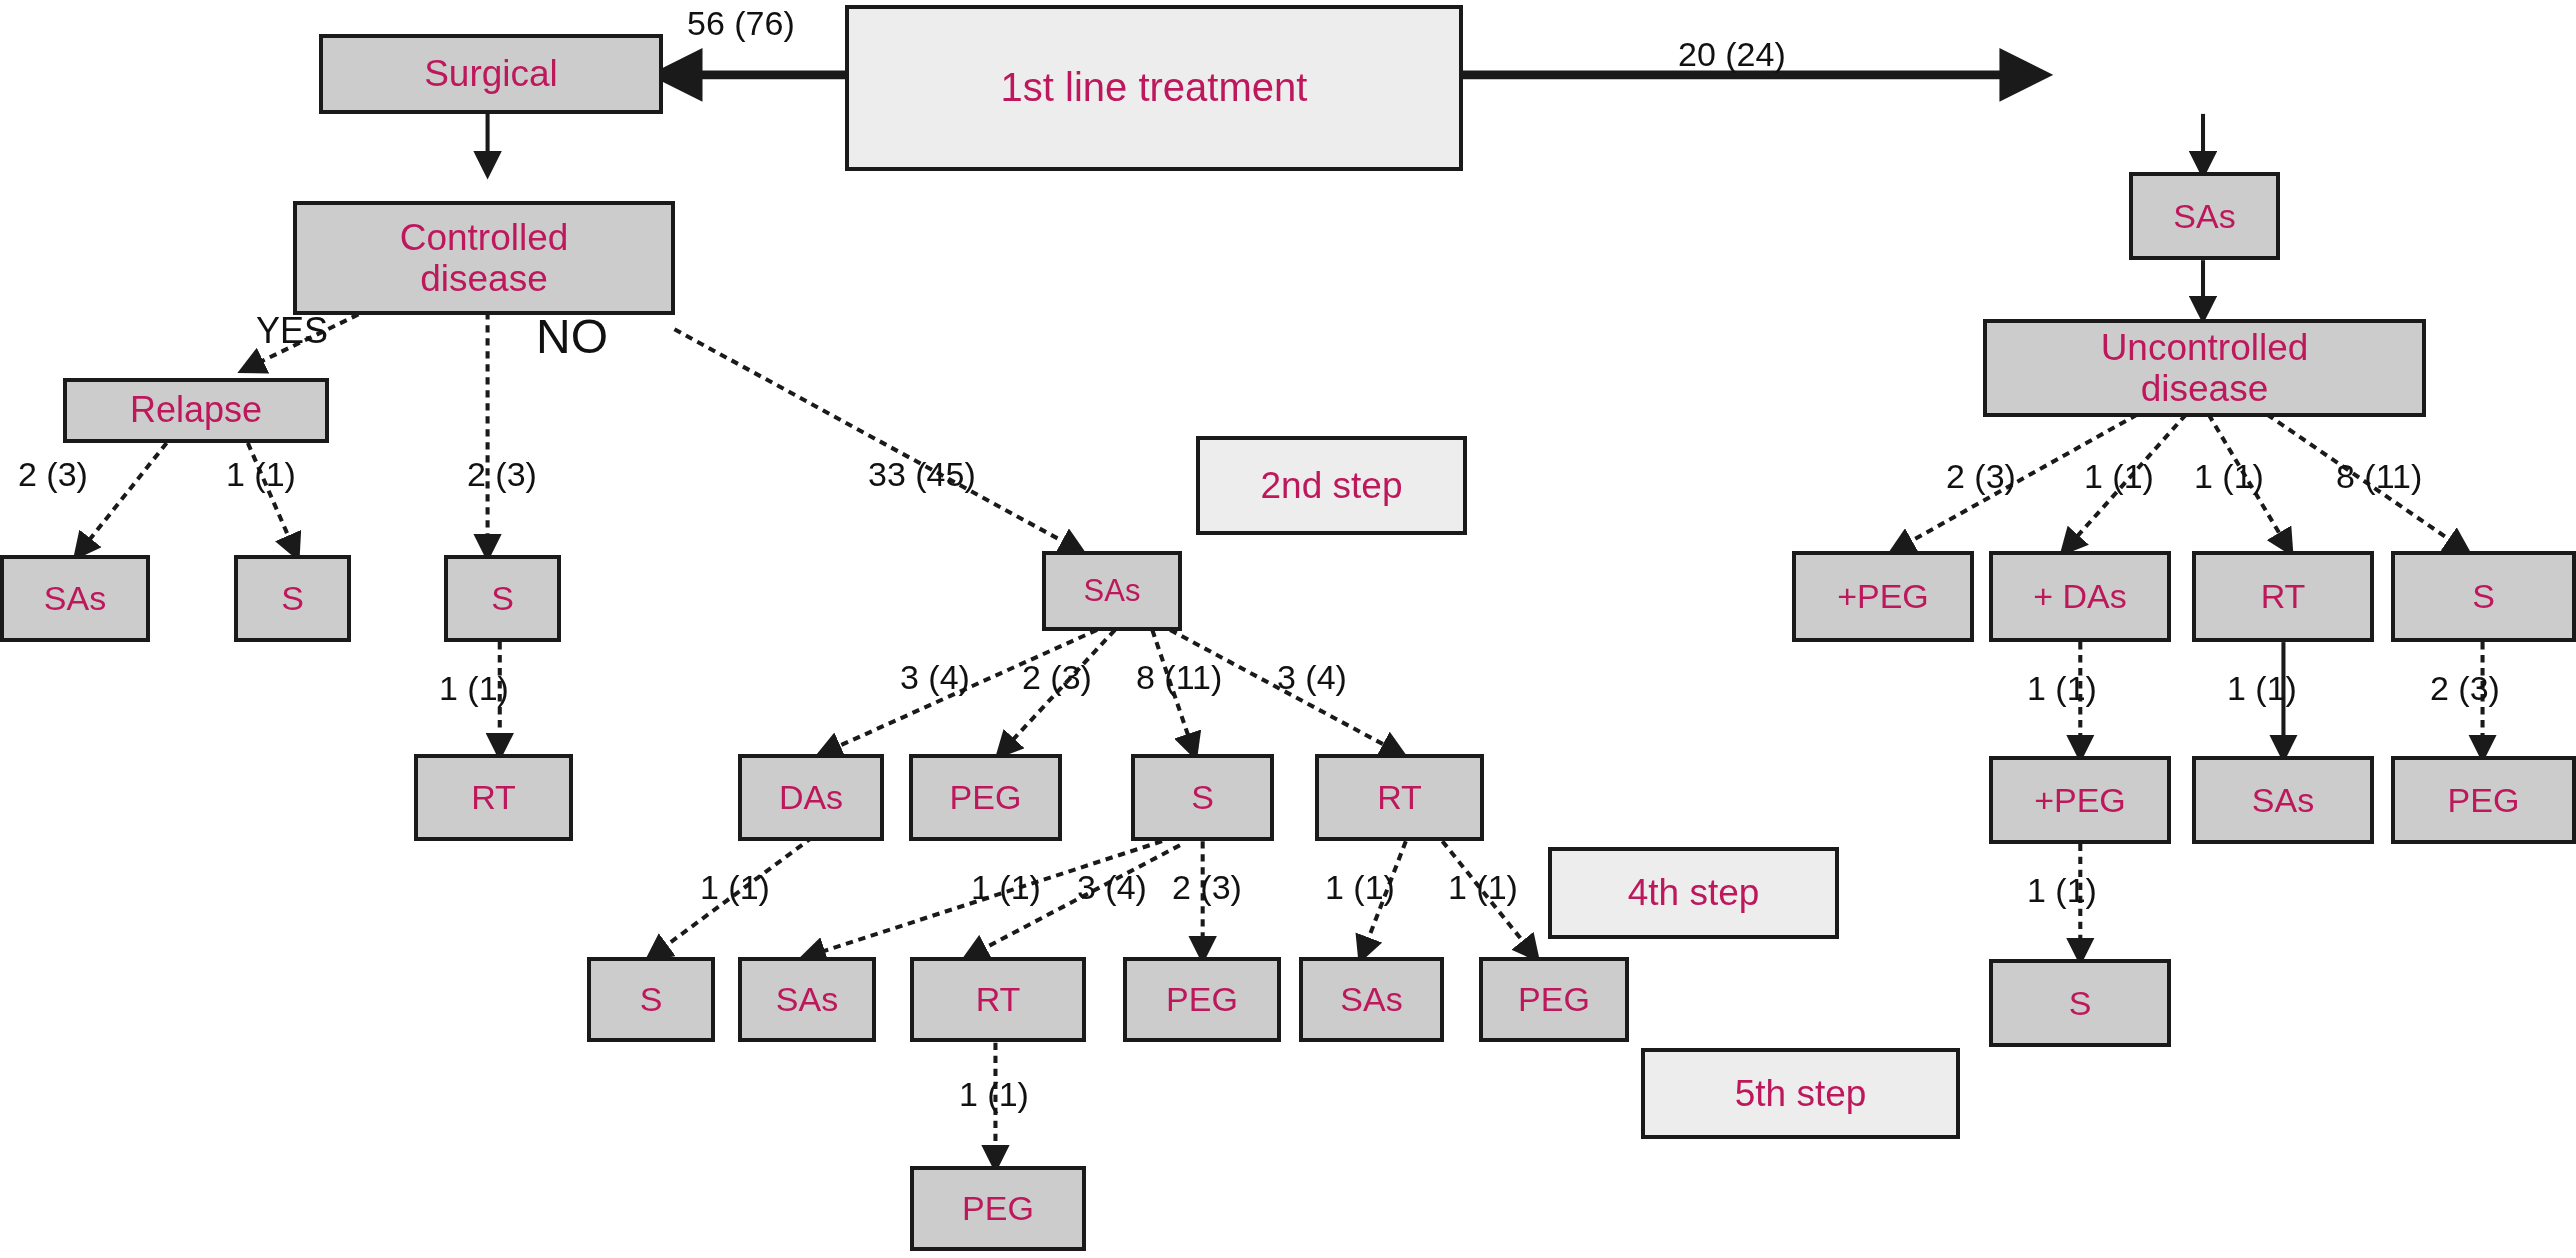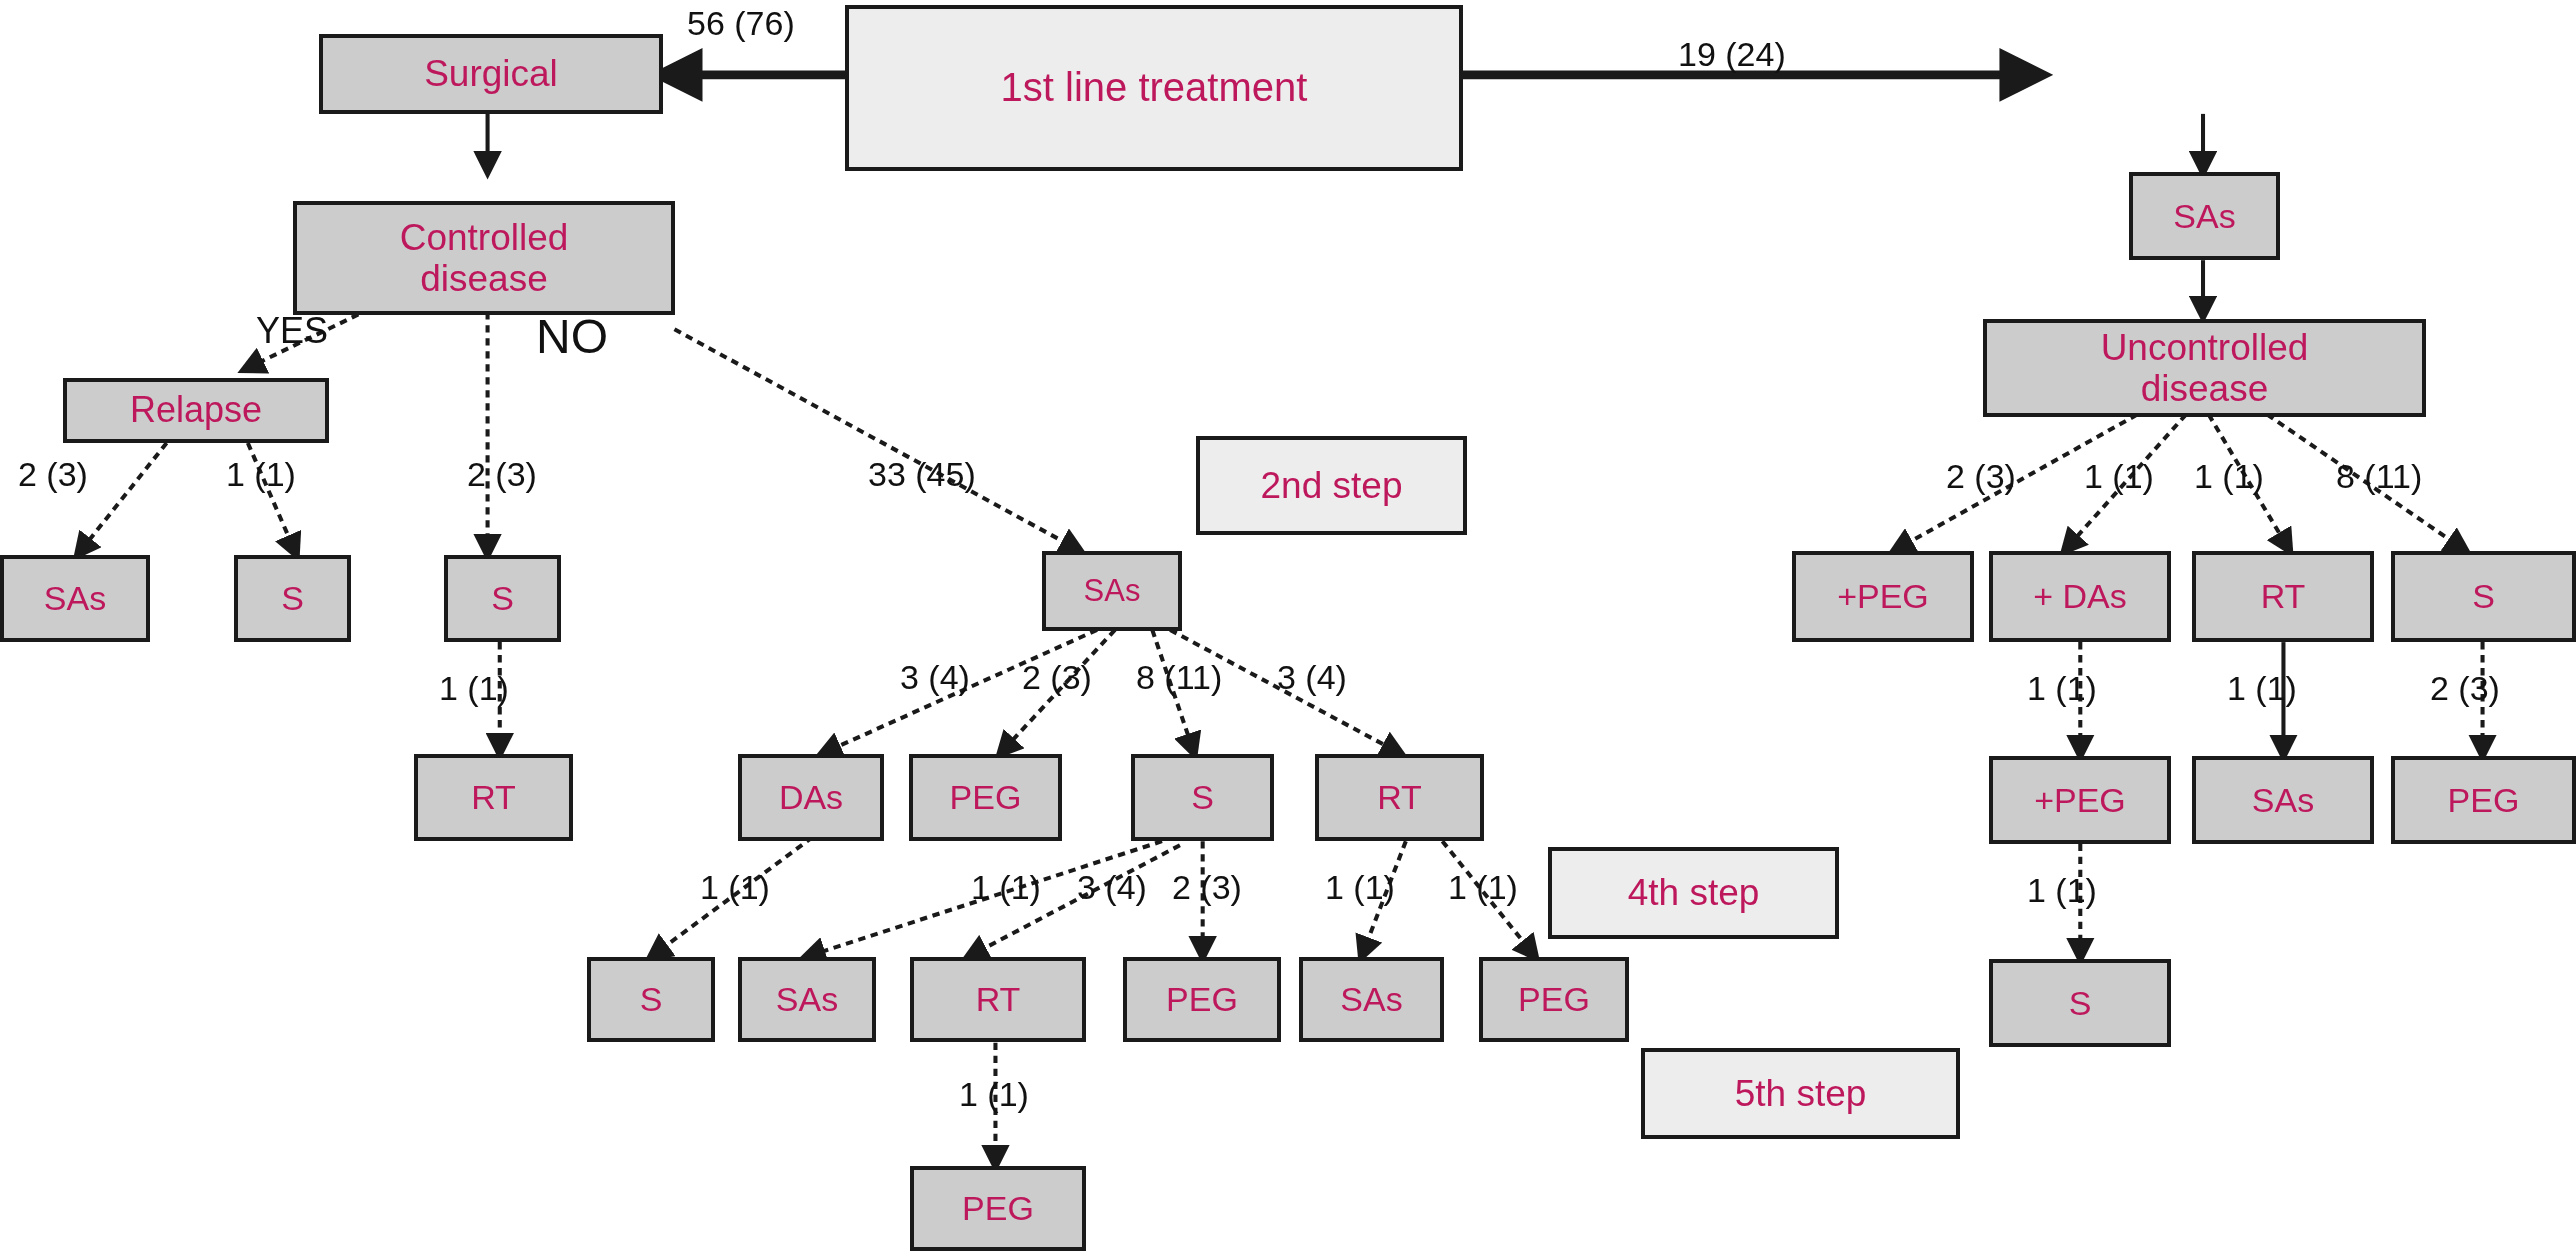--- a/index.html
+++ b/index.html
@@ -191,21 +191,21 @@
   <div class="node light" style="left:1548px; top:847px; width:291px; height:92px; font-size:37px;">4th step</div>
 
   <div class="node light" style="left:1641px; top:1048px; width:319px; height:91px; font-size:37px;">5th step</div>
 
   <div class="branch-label" style="left:256px; top:313px; font-size:36px;">YES</div>
 
   <div class="branch-label" style="left:536px; top:313px; font-size:48px;">NO</div>
 
   <div class="edge-label" style="left:687px; top:5.7px; font-size:34px;">56 (76)</div>
 
-  <div class="edge-label" style="left:1678px; top:37px; font-size:34px;">19 (24)</div>
+  <div class="edge-label" style="left:1678px; top:37px; font-size:34px;">20 (24)</div>
 
   <div class="edge-label" style="left:18px; top:457px; font-size:34px;">2 (3)</div>
 
   <div class="edge-label" style="left:226px; top:457px; font-size:34px;">1 (1)</div>
 
   <div class="edge-label" style="left:467px; top:457px; font-size:34px;">2 (3)</div>
 
   <div class="edge-label" style="left:439px; top:671px; font-size:34px;">1 (1)</div>
 
   <div class="edge-label" style="left:868px; top:457px; font-size:34px;">33 (45)</div>

